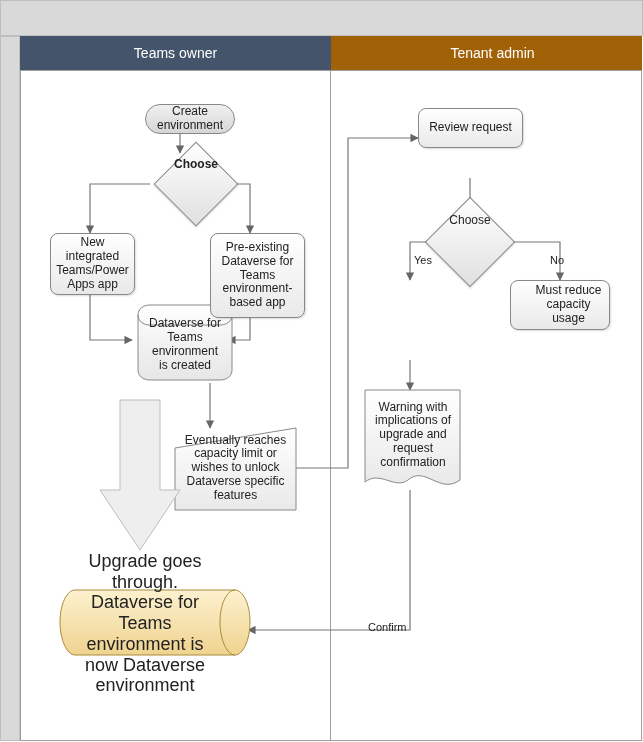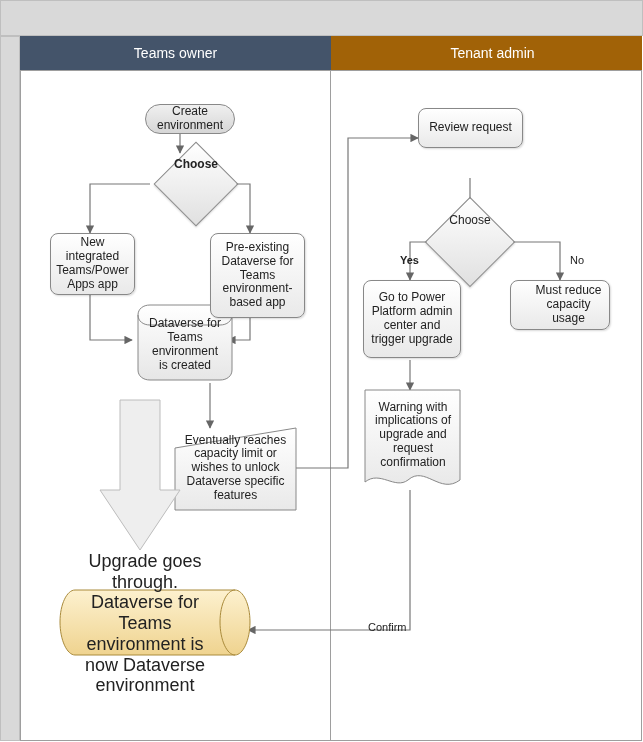--- a/index.html
+++ b/index.html
@@ -145,29 +145,26 @@
   <span>Review request</span>
 </div>
 
 <div class="node" style="left:438px;top:210px;width:64px;height:64px;">
   <div class="diamond">
         <div class="shape"></div>
         <div class="lbl">Choose</div>
       </div>
 </div>
 
-<div class="node box" style="left:363px;top:280px;width:98px;height:78px;">
-  <span>Go to Power Platform admin center and trigger upgrade</span>
-</div>
 
 <div class="node box" style="left:510px;top:280px;width:100px;height:50px;padding-left:23px;">
   <span>Must reduce capacity usage</span>
 </div>
 
 <div class="node" style="left:368px;top:395px;width:90px;height:80px;background:transparent;">
   <span>Warning with implications of upgrade and request confirmation</span>
 </div>
 
-<div class="edge-label" style="left:400px;top:254px;font-weight:bold;">Yes</div>
-<div class="edge-label" style="left:570px;top:254px;text-align:right;">No</div>
+<div class="edge-label" style="left:414px;top:254px;">Yes</div>
+<div class="edge-label" style="left:550px;top:254px;text-align:right;">No</div>
 <div class="edge-label" style="left:368px;top:621px;">Confirm</div>
 
 </div>
 
 </body></html>

